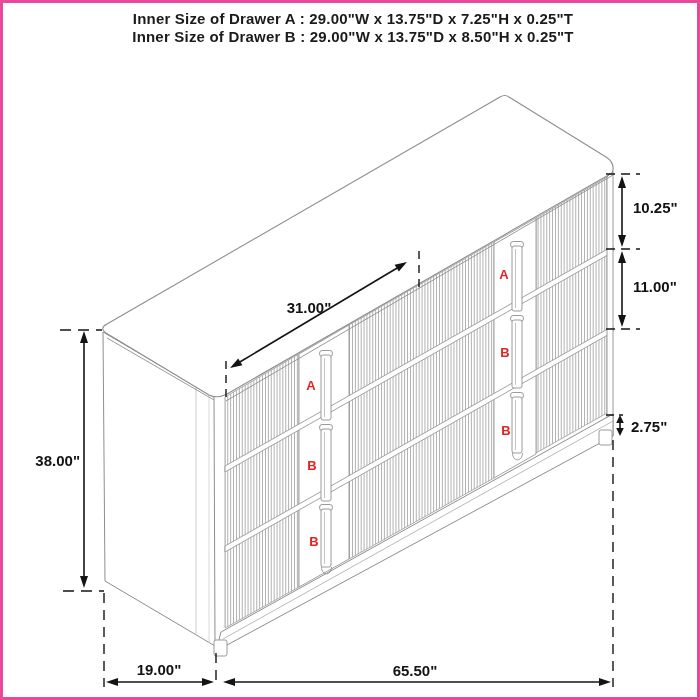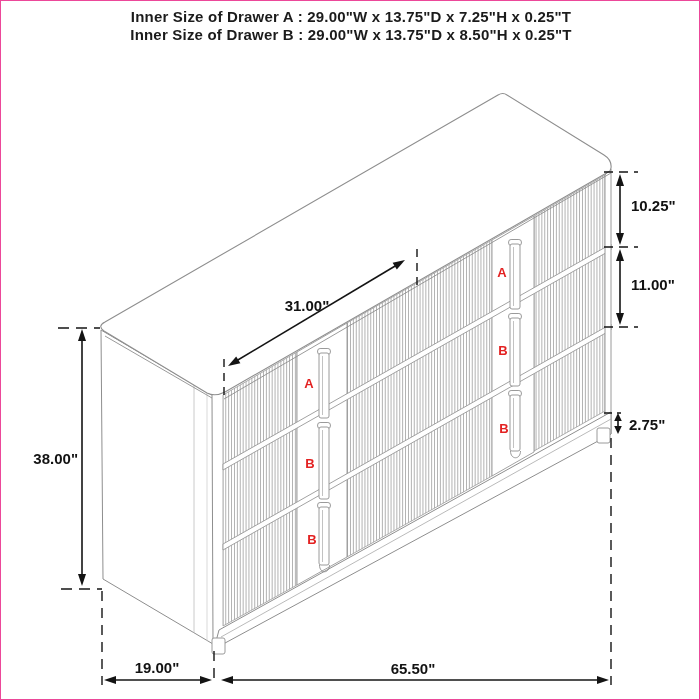--- a/index.html
+++ b/index.html
@@ -1,18 +1,18 @@
 <!DOCTYPE html>
 <html><head>
 <meta charset="utf-8">
 <style>
   html,body{margin:0;padding:0;background:#fff;}
   .canvas{
     position:relative;width:700px;height:700px;background:#ffffff;
-    box-sizing:border-box;border:1px solid #ec4899;overflow:hidden;
+    box-sizing:border-box;border:3px solid #ec4899;overflow:hidden;
     font-family:"Liberation Sans","DejaVu Sans",sans-serif;
   }
   .header{
     position:absolute;top:7px;left:0;width:700px;text-align:center;
     font-size:15px;font-weight:bold;color:#1b1b1b;line-height:18px;
     letter-spacing:.2px;
   }
   svg{position:absolute;top:0;left:0;}
   svg text{font-family:"Liberation Sans","DejaVu Sans",sans-serif;}
   .dimtxt{font-size:15px;font-weight:bold;fill:#121212;}

